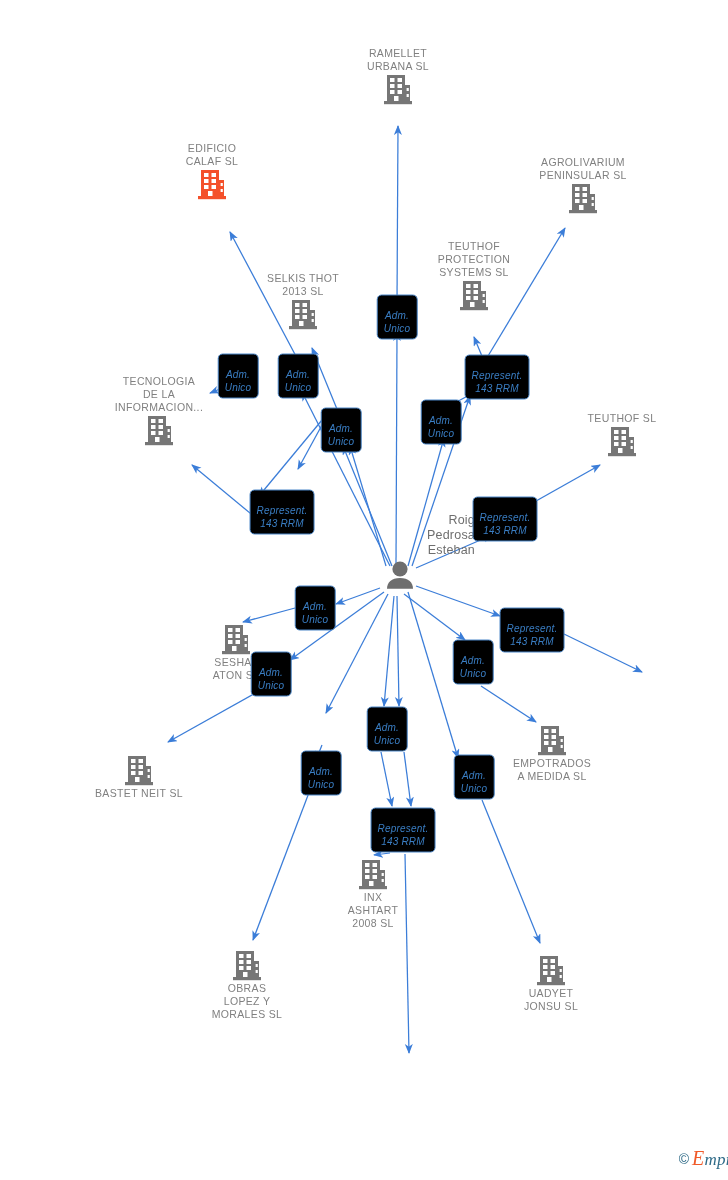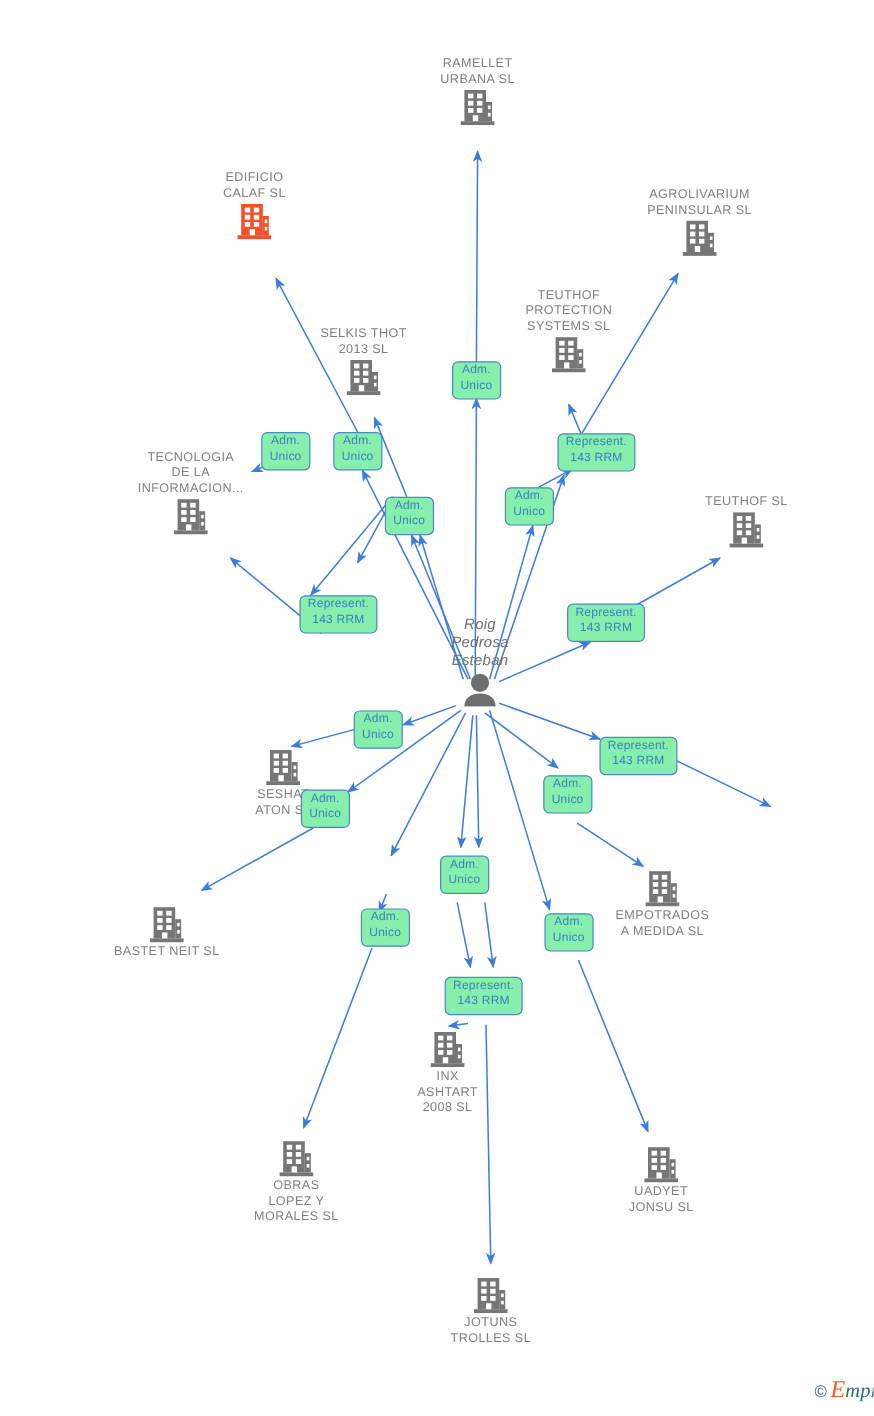--- a/index.html
+++ b/index.html
@@ -13,33 +13,34 @@
 
   
   .node{position:absolute;transform:translate(-50%,0);text-align:center;width:140px;}
   .node .caption{
     font-size:10.5px;line-height:13px;color:#808080;letter-spacing:.35px;
     white-space:pre-line;
   }
   .node .caption.below{margin-top:1px;}
   .node .icon{display:block;margin:0 auto;}
 
-  .person{position:absolute;transform:translate(-50%,0);width:150px;text-align:center;font-style:italic;}
+  .person{position:absolute;transform:translate(-50%,0);width:150px;text-align:right;}
   .person .pname{
     font-size:12.5px;line-height:15px;color:#6e6e6e;letter-spacing:.2px;
     white-space:pre-line;
   }
 
   
   .chip{
     position:absolute;transform:translate(-50%,-50%);
-    background:#86efac;border:1.4px solid #4a86c8;border-radius:5px;
+    background:#000000;border:1.4px solid #4a86c8;border-radius:5px;
     color:#3a7ec4;font-size:10px;line-height:13px;letter-spacing:.2px;
-    padding:0 6px 4px 6px;text-align:center;white-space:pre-line;
+    padding:13px 6px 4px 6px;text-align:center;white-space:pre-line;
     box-sizing:border-box;
+    font-style:italic;
   }
 
   
   #watermark{
     position:absolute;right:8px;bottom:10px;display:flex;align-items:center;
     gap:3px;font-size:15px;color:#2d6a87;
   }
   #watermark .cmark{font-size:14px;color:#2d6a87;}
   #watermark .wm{font-family:Liberation Serif, serif;font-style:italic;font-size:17px;letter-spacing:.2px;}
   #watermark .wm .e{color:#f05a28;font-size:20px;}
@@ -380,40 +381,20 @@
           <rect x="14.5" y="17" width="4.5" height="4"></rect>
         <rect x="11" y="23" width="4.5" height="5"></rect>
         <rect x="23.6" y="15" width="2.2" height="3"></rect>
           <rect x="23.6" y="21" width="2.2" height="3"></rect>
       </g>
     </svg>
     <div class="caption below">UADYET
 JONSU SL</div>
   </div>
 
-  <div class="node" style="left:369px;top:1063px">
-    <svg class="icon" width="30" height="32" viewBox="0 0 30 32">
-      <rect x="4" y="2" width="18" height="26" fill="#767676"></rect>
-      <rect x="1" y="28" width="28" height="3.2" fill="#767676"></rect>
-      <rect x="22" y="12" width="5" height="16" fill="#767676"></rect>
-      <g fill="#ffffff">
-        <rect x="7" y="5" width="4.5" height="4"></rect>
-          <rect x="14.5" y="5" width="4.5" height="4"></rect>
-        <rect x="7" y="11" width="4.5" height="4"></rect>
-          <rect x="14.5" y="11" width="4.5" height="4"></rect>
-        <rect x="7" y="17" width="4.5" height="4"></rect>
-          <rect x="14.5" y="17" width="4.5" height="4"></rect>
-        <rect x="11" y="23" width="4.5" height="5"></rect>
-        <rect x="23.6" y="15" width="2.2" height="3"></rect>
-          <rect x="23.6" y="21" width="2.2" height="3"></rect>
-      </g>
-    </svg>
-    <div class="caption below">JOTUNS
-TROLLES SL</div>
-  </div>
 
   <div class="person" style="left:360px;top:513px">
     <div class="pname">Roig
 Pedrosa
 Esteban</div>
     <svg width="34" height="28" viewBox="0 0 34 28" style="display:block;margin:3px auto 0">
       <circle cx="17" cy="8" r="7.6" fill="#6e6e6e"></circle>
       <path d="M17,17 C25.5,17 30,21.5 30,27.8 L4,27.8 C4,21.5 8.5,17 17,17 Z" fill="#6e6e6e"></path>
     </svg>
   </div>

